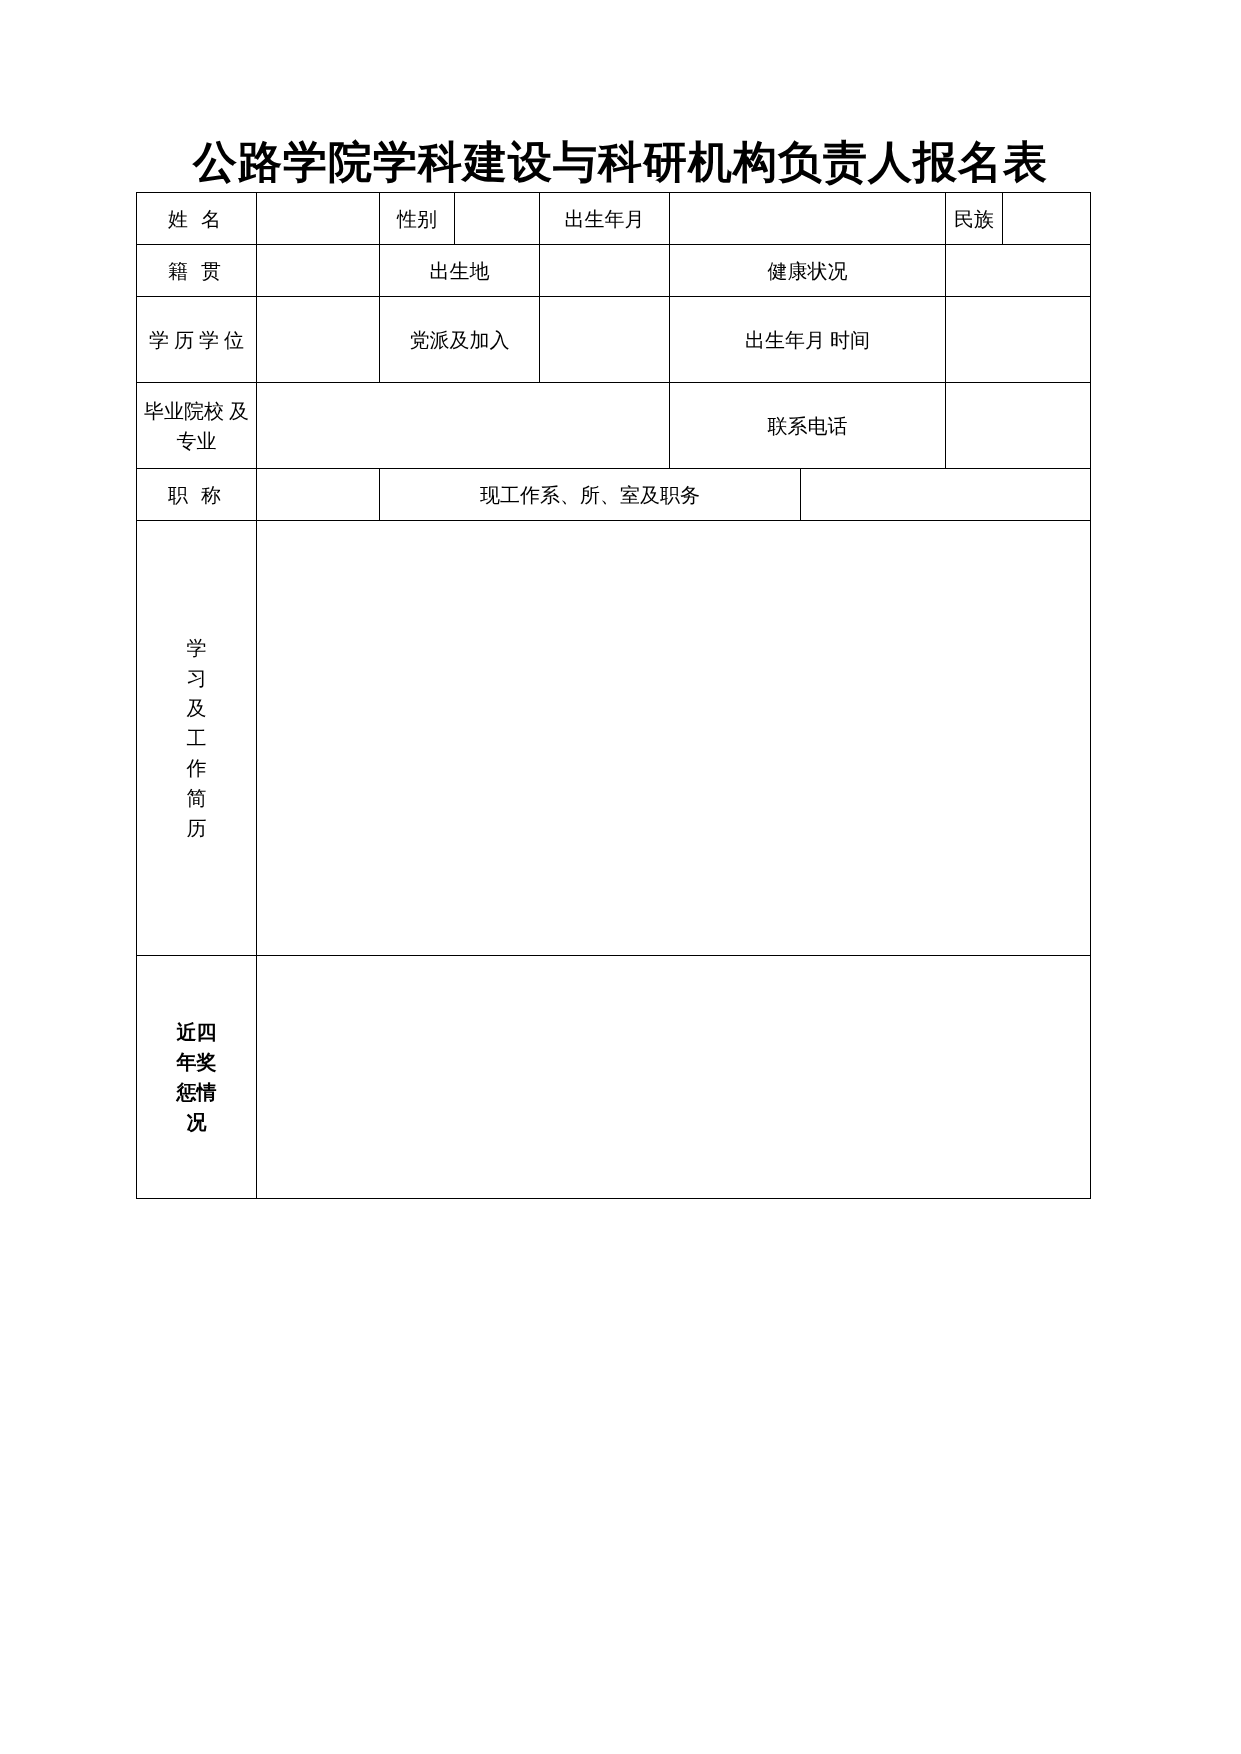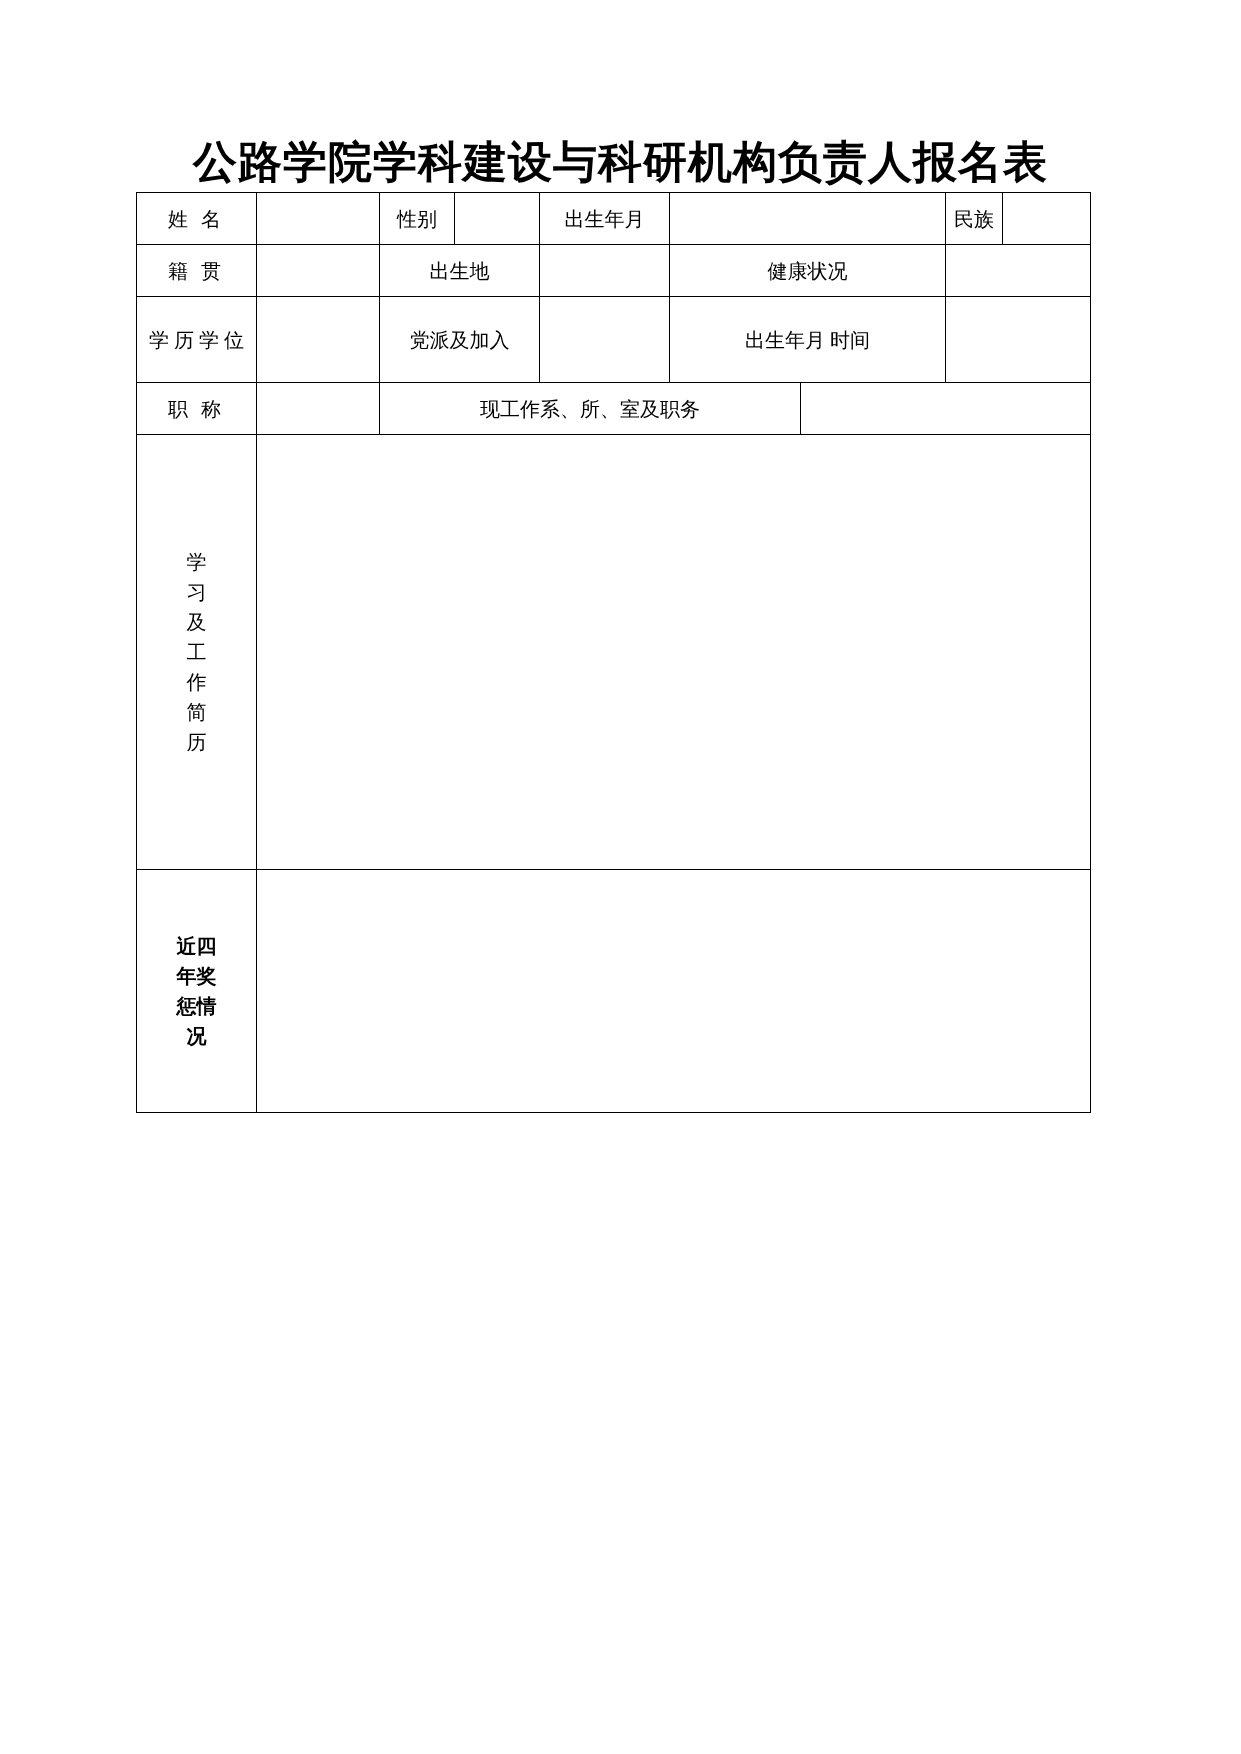--- a/index.html
+++ b/index.html
@@ -126,20 +126,29 @@
       <td class="blank"></td>
       <td class="lbl-tight" colspan="2">党派及加入</td>
       <td class="blank"></td>
       <td class="two-line" colspan="2">
         <span>出生年月</span>
         <span>时间</span>
       </td>
       <td class="blank" colspan="2"></td>
     </tr>
 
+    <tr class="r4">
+      <td class="two-line">
+        <span>毕业院校</span>
+        <span>及专业</span>
+      </td>
+      <td class="blank" colspan="4"></td>
+      <td class="lbl-tight" colspan="2">联系电话</td>
+      <td class="blank" colspan="2"></td>
+    </tr>
 
     <tr class="r5">
       <td class="lbl">职 称</td>
       <td class="blank"></td>
       <td class="lbl-tight" colspan="4">现工作系、所、室及职务</td>
       <td class="blank" colspan="3"></td>
     </tr>
 
 
     <tr class="r7">

